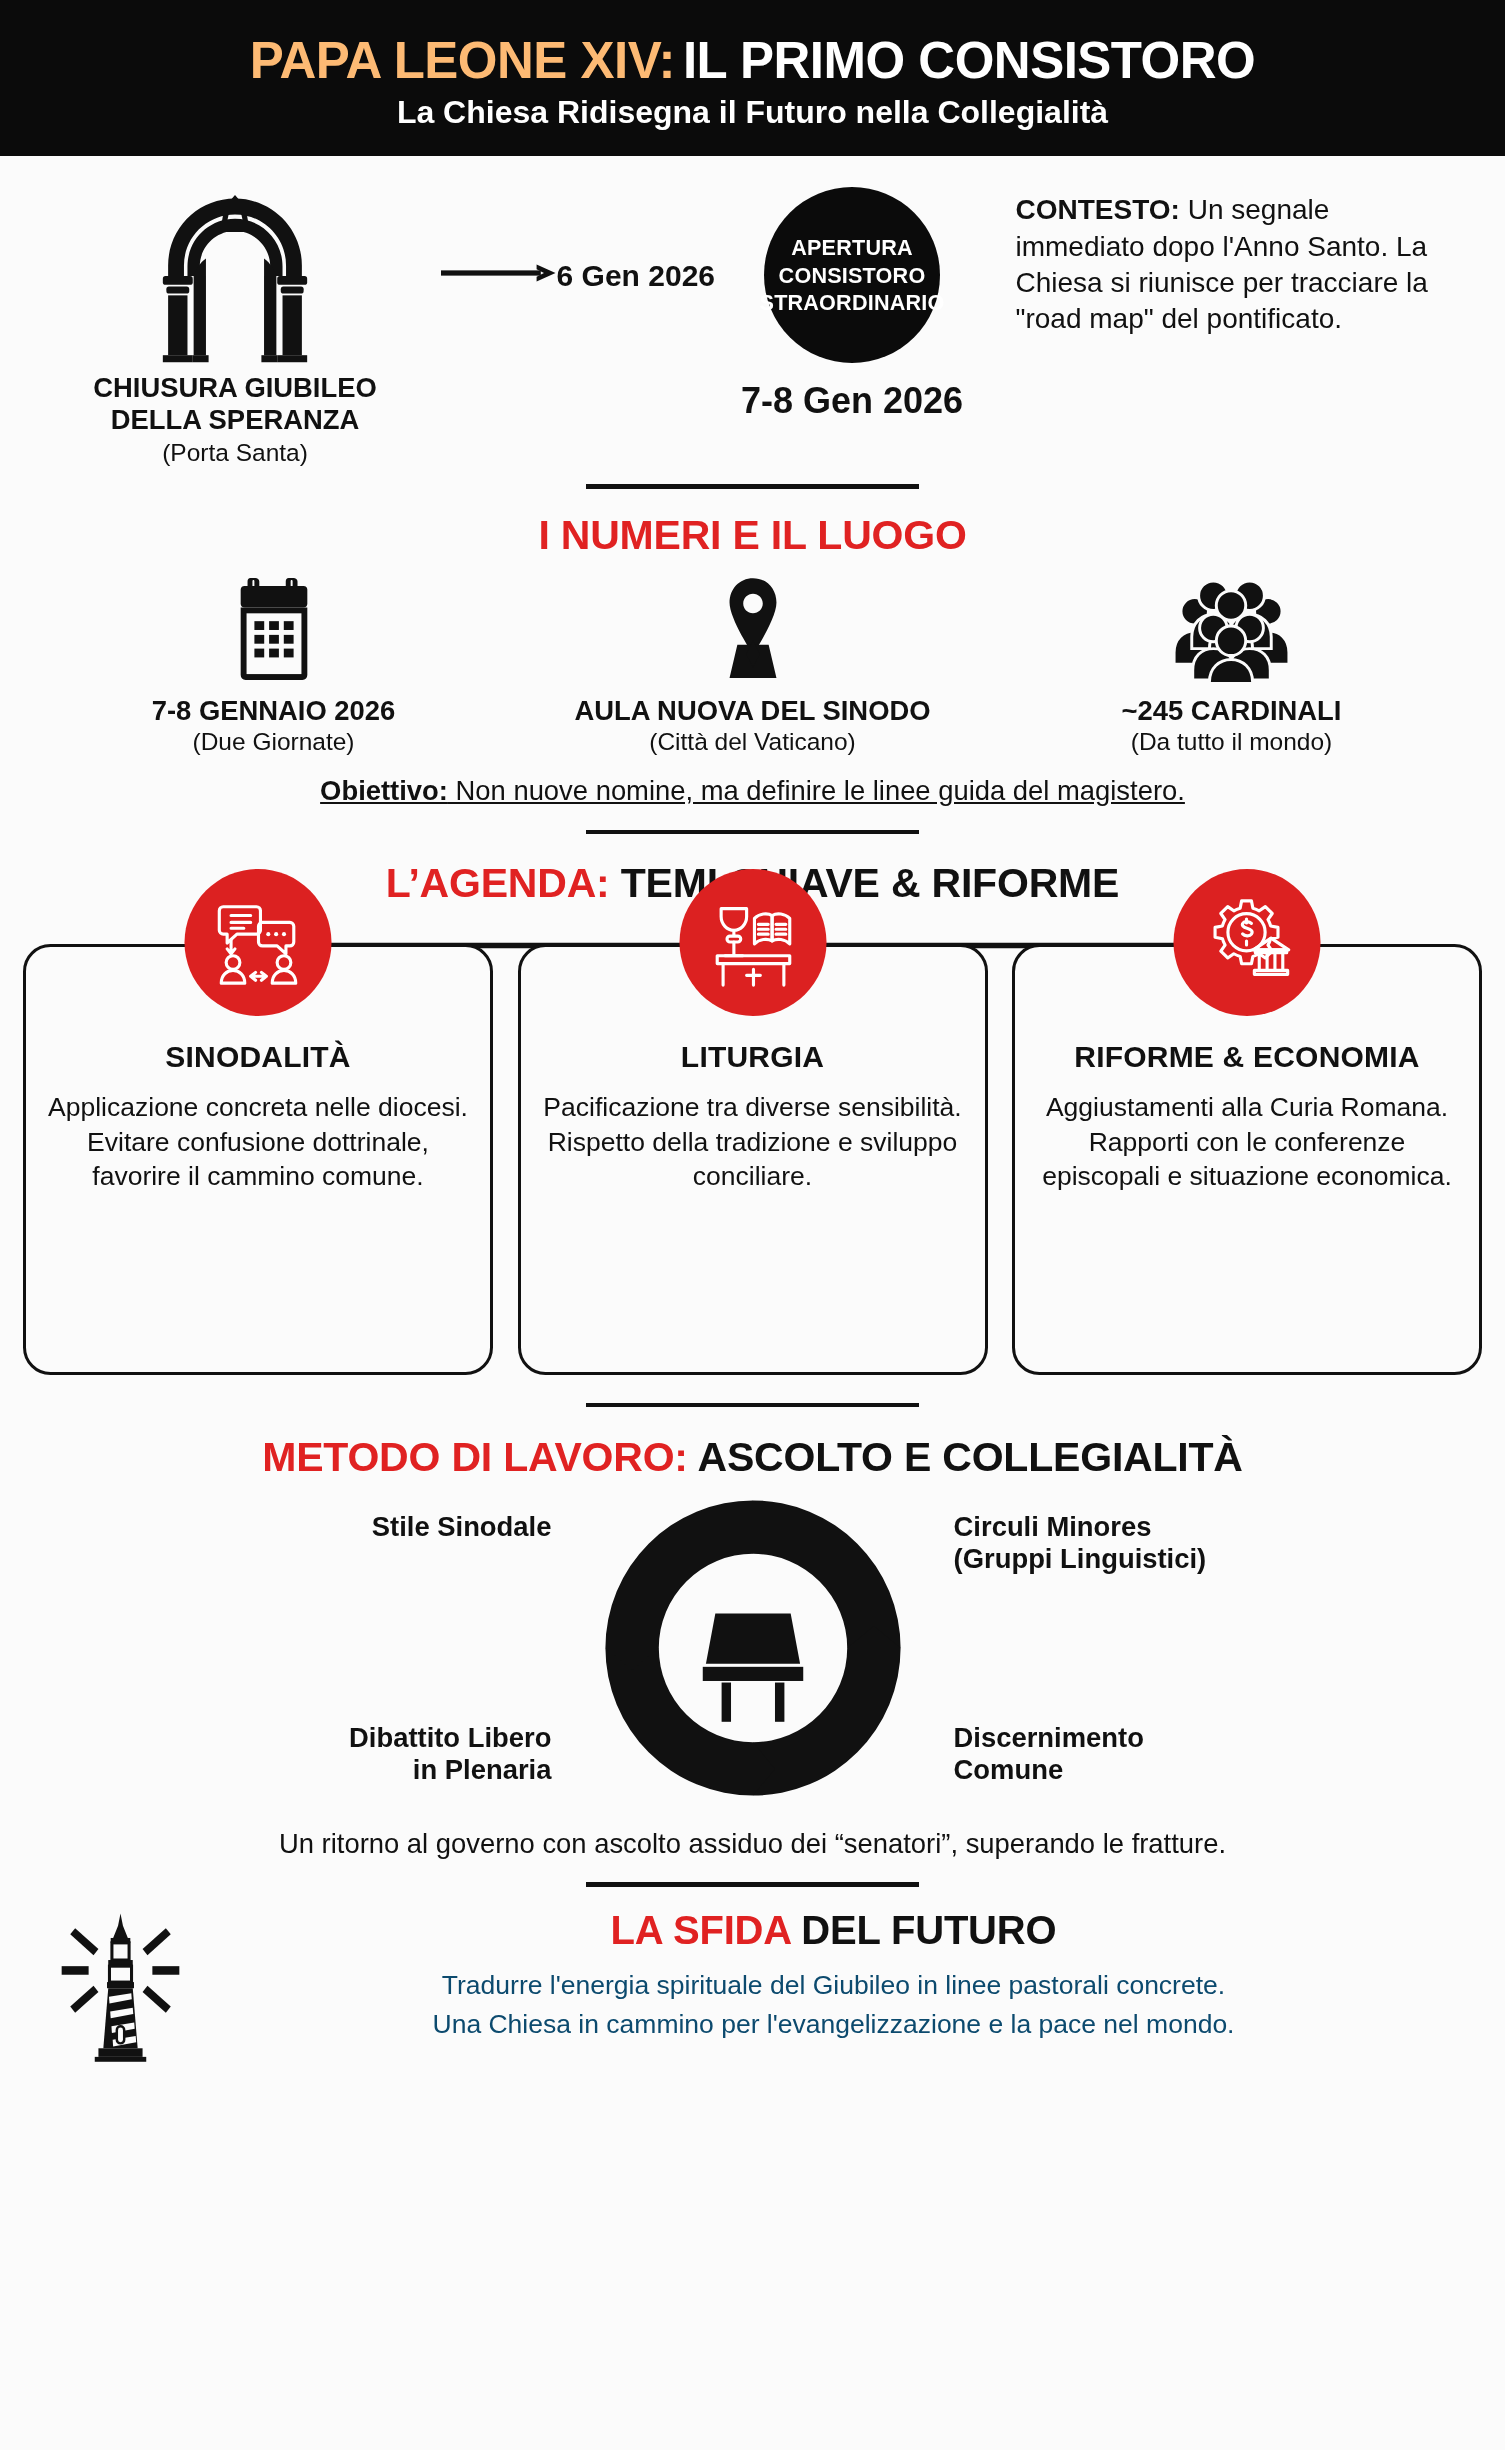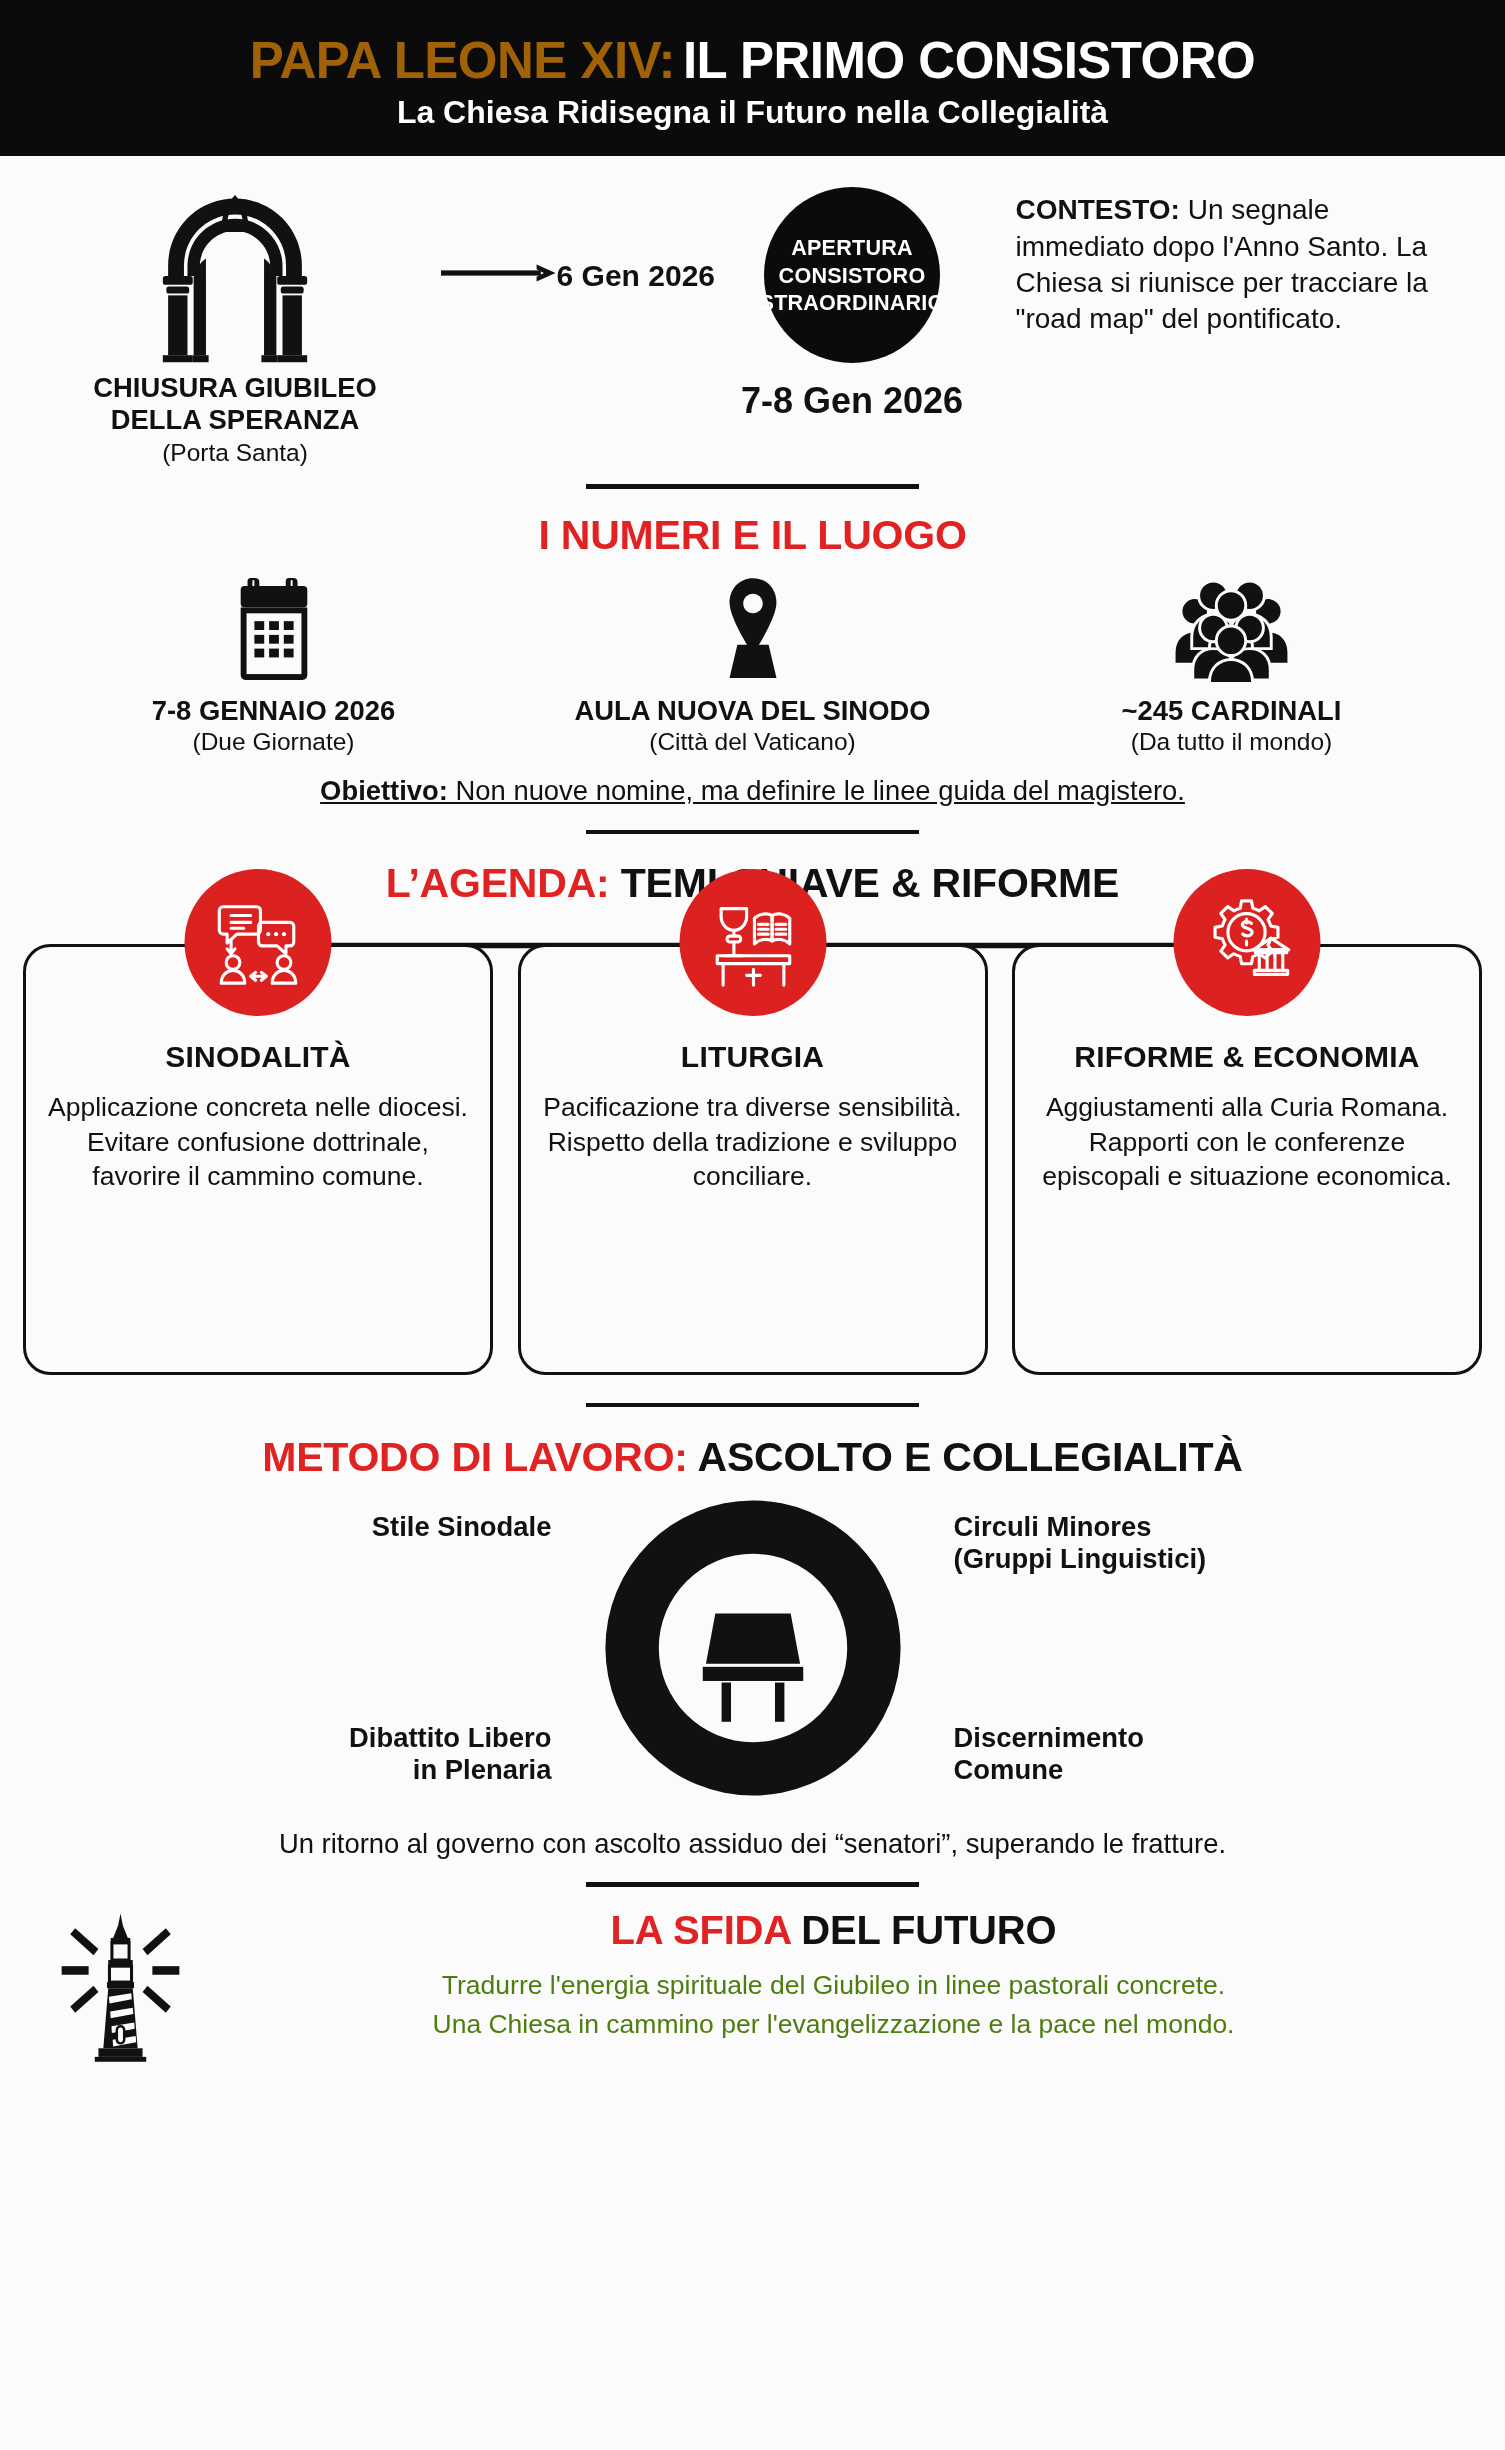--- a/index.html
+++ b/index.html
@@ -30,21 +30,21 @@
     padding-top: 8.8px;
   }
   .header-title {
     font-size: 51px;
     font-weight: 900;
     letter-spacing: -0.5px;
     line-height: 1.04;
     text-align: center;
     white-space: nowrap;
   }
-  .header-title .red { color: #a16207; }
+  .header-title .red { color: #fdba74; }
   .header-title .white { color: #ffffff; margin-left: 8px; }
   .header-sub {
     color: #ffffff;
     font-size: 32px;
     font-weight: 700;
     margin-top: 6.9px;
     text-align: center;
     white-space: nowrap;
   }
 
@@ -236,21 +236,21 @@
   }
   .lighthouse-wrap { width: 162px; display:flex; justify-content:center; padding-top: 2.9px; }
   .challenge-text { flex: 1; display:flex; flex-direction:column; align-items:center; }
   .challenge-title {
     font-size: 40px; font-weight: 900; white-space: nowrap;
     letter-spacing: -0.2px;
   }
   .challenge-title .red { color: #e02222; }
   .challenge-title .blk { color: #111; }
   .challenge-line {
-    font-size: 26.5px; color: #4d7c0f; text-align: center;
+    font-size: 26.5px; color: #0c4a6e; text-align: center;
     line-height: 1.34; margin-top: 3.9px;
   }
 
   .sp { display:block; }
 </style>
 </head>
 <body>
 
 <div class="page">
 

